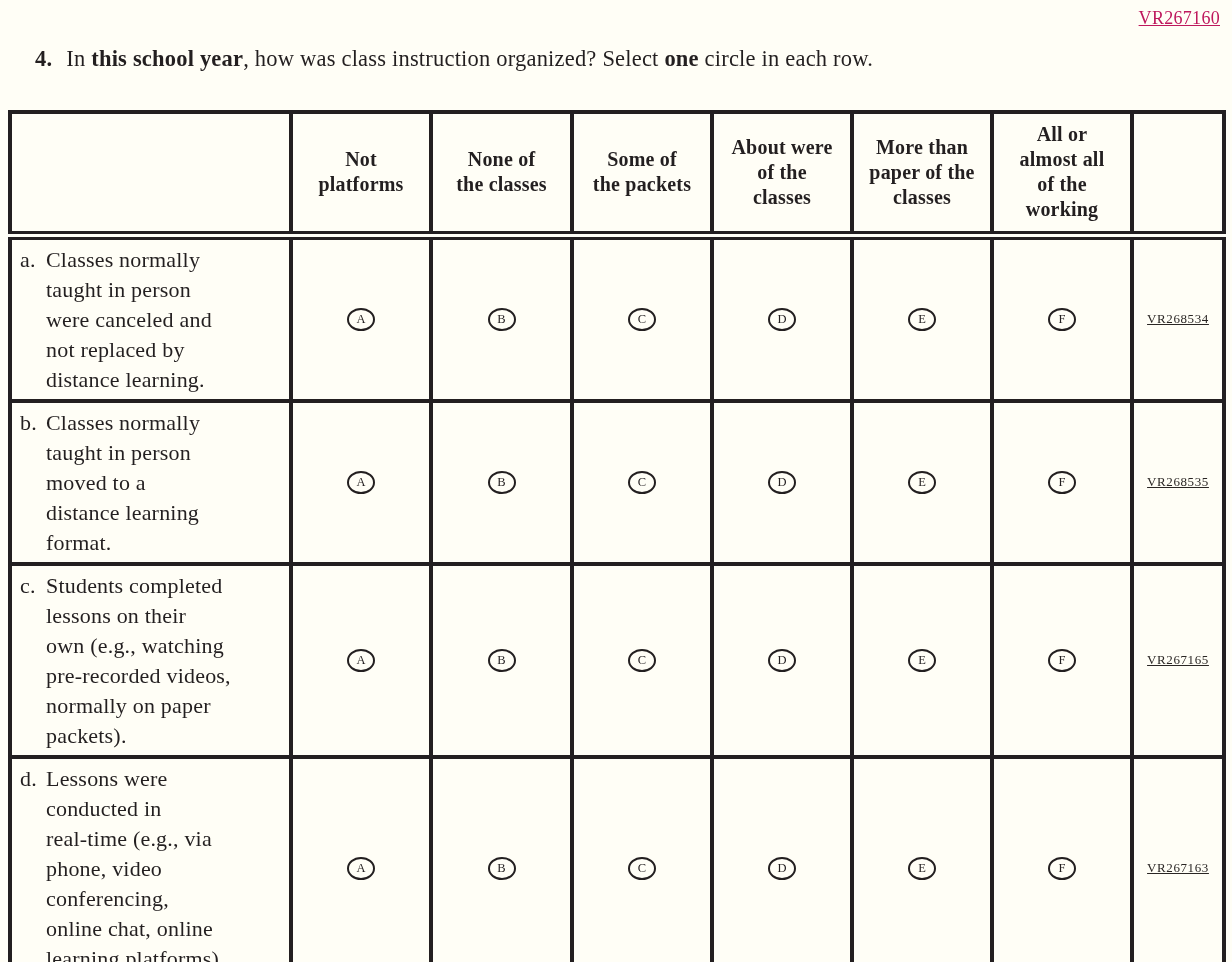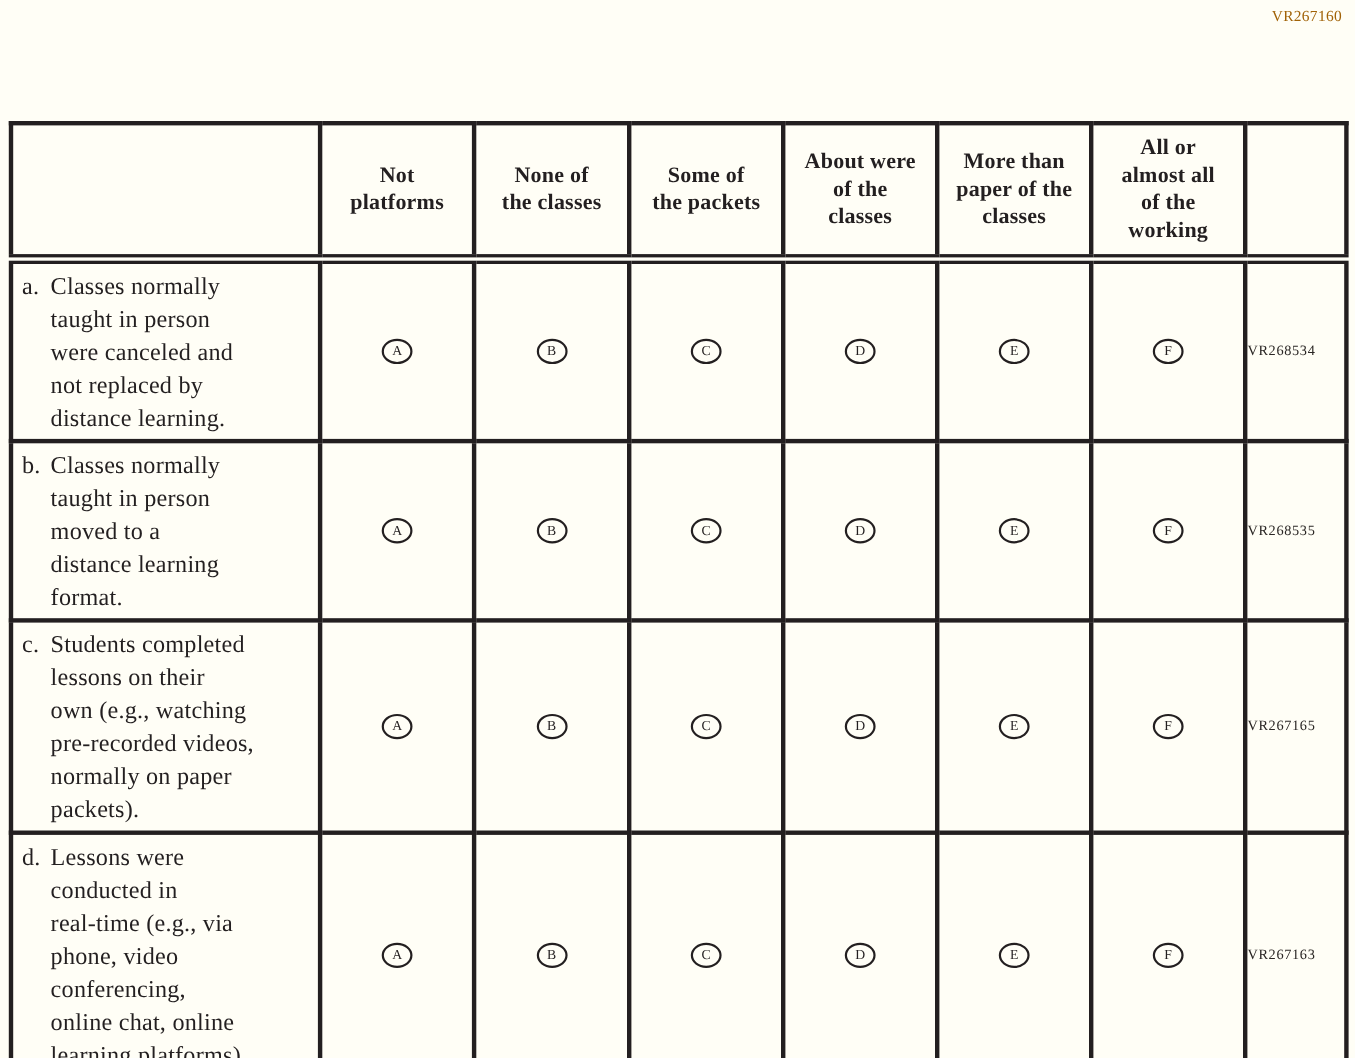--- a/index.html
+++ b/index.html
@@ -13,23 +13,24 @@
     position: relative;
     width: 1232px;
     height: 962px;
     background: #fffef6;
     overflow: hidden;
   }
   .top-code {
     position: absolute;
     top: 8px;
     right: 12px;
-    font-size: 14px;
+    font-size: 18px;
     letter-spacing: 0.3px;
-    color: #a16207;
+    color: #be185d;
+    text-decoration: underline;
   }
   .question {
     position: absolute;
     left: 35px;
     top: 46px;
     font-size: 22.5px;
     letter-spacing: 0.2px;
     white-space: nowrap;
   }
   .question .qnum {
@@ -93,38 +94,42 @@
     border-radius: 50%;
     font-size: 12.5px;
     font-weight: normal;
     line-height: 1;
     padding-top: 1px;
     box-sizing: content-box;
     cursor: pointer;
     background: transparent;
   }
   td.code-cell {
-    text-align: left;
+    text-align: center;
     vertical-align: middle;
     font-size: 13px;
     letter-spacing: 0.6px;
     color: #2a2624;
+    text-decoration: underline;
   }
   tbody tr:nth-child(1) { height: 148px; }
   tbody tr:nth-child(2) { height: 155px; }
   tbody tr:nth-child(3) { height: 188px; }
   tbody tr:nth-child(4) { height: 217px; }
 </style>
 </head>
 <body>
 
 <div class="page">
 
   <div class="top-code">VR267160</div>
 
+  <div class="question">
+    <span class="qnum">4.</span><span id="question-text"><span>In </span><b>this school year</b><span>, how was class instruction organized? Select </span><b>one</b><span> circle in each row.</span></span>
+  </div>
 
   <table class="grid">
     <colgroup>
       <col style="width:281px">
       <col style="width:140px">
       <col style="width:141px">
       <col style="width:140px">
       <col style="width:140px">
       <col style="width:140px">
       <col style="width:140px">

